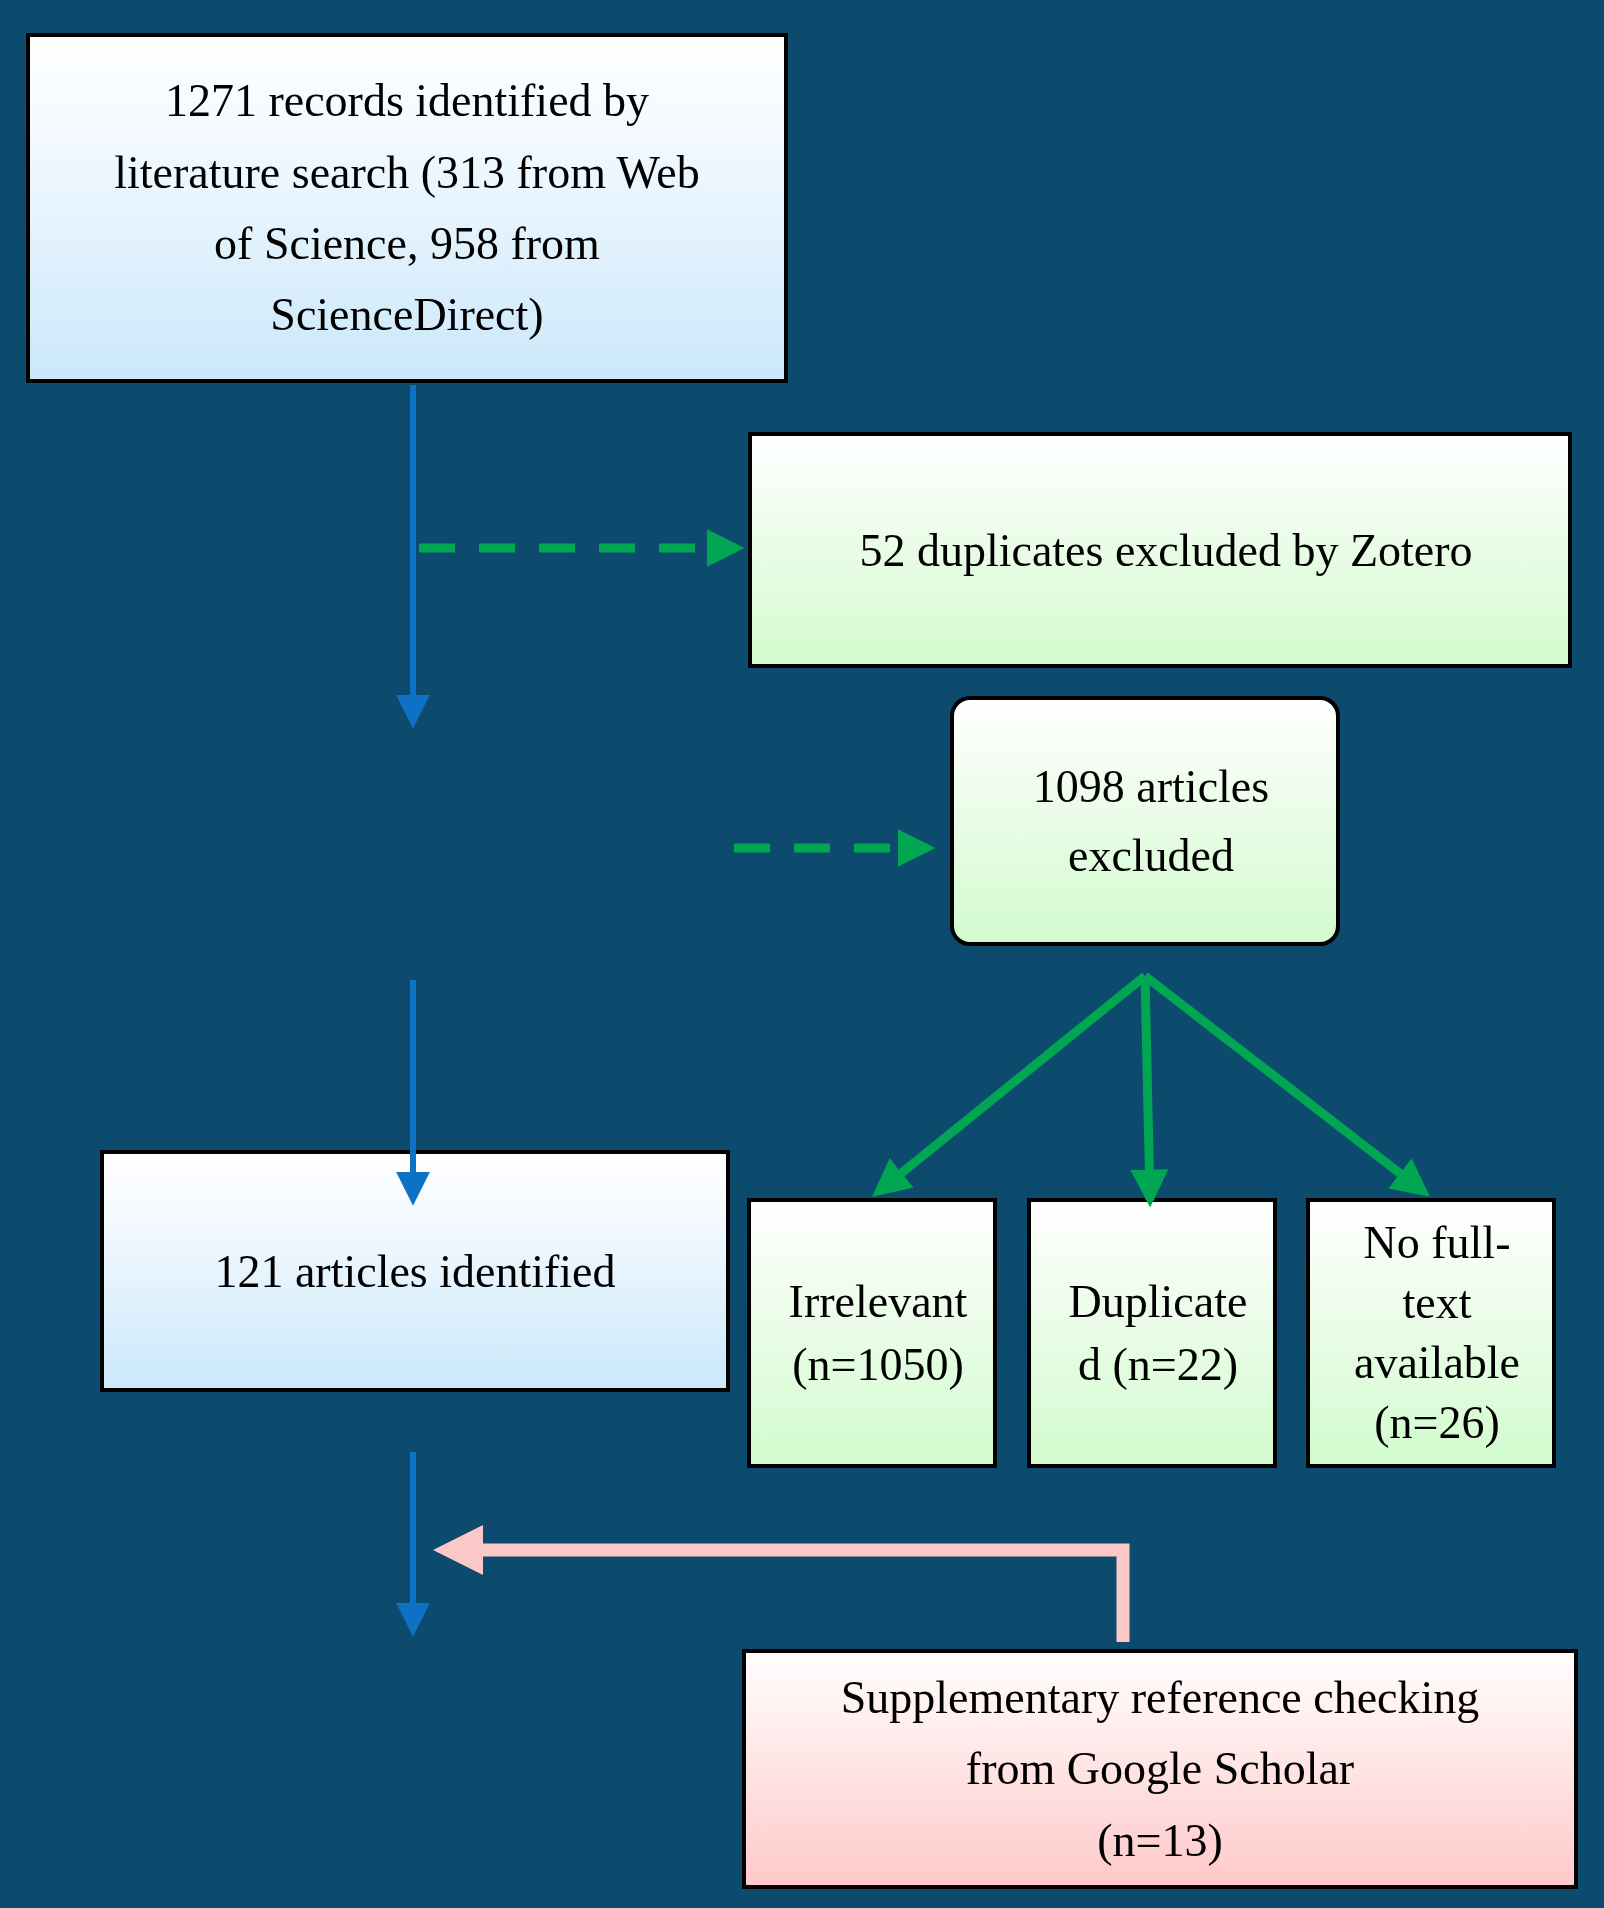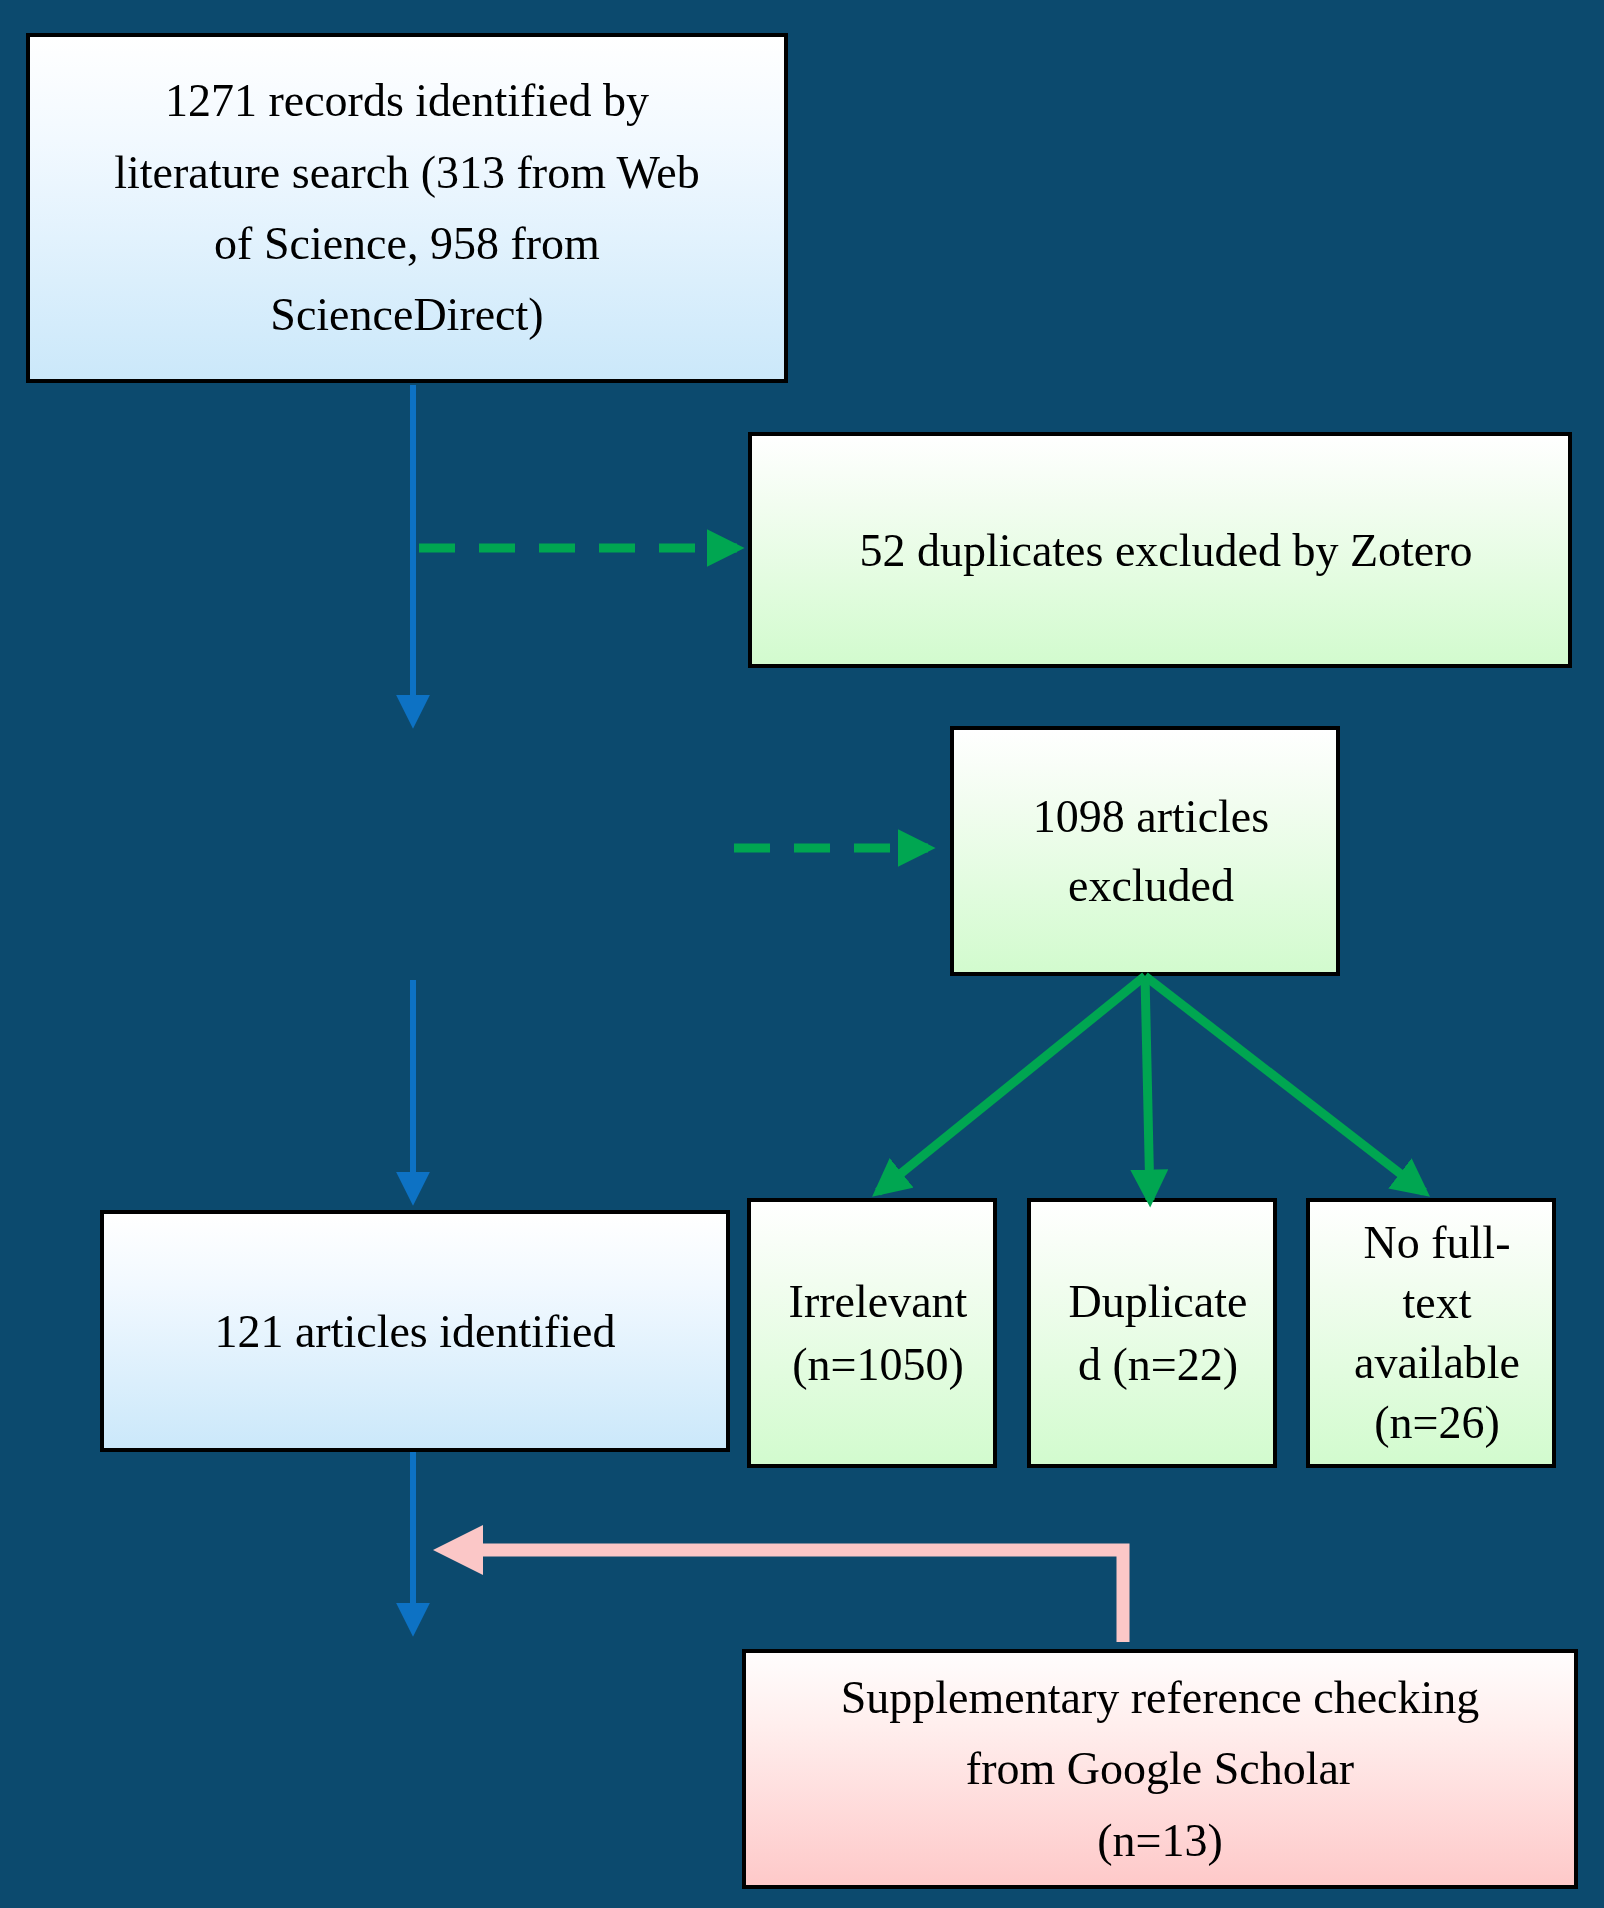--- a/index.html
+++ b/index.html
@@ -23,22 +23,22 @@
     font-size: 46px;
     line-height: 1.5;
   }
   .fill-blue  { background: linear-gradient(180deg, #ffffff 0%, #f2f9ff 30%, #cbe8fa 100%); }
   .fill-green { background: linear-gradient(180deg, #ffffff 0%, #f2fdf0 30%, #d2fbce 100%); padding-left: 12px; }
   .fill-pink  { background: linear-gradient(180deg, #fffdfd 0%, #ffefee 30%, #fec9c9 100%); margin-top: 8px; }
 
   .box-identified   { left: 26px;   top: 33px;   width: 762px; height: 350px; line-height: 1.55; }
   .box-dupes        { left: 748px;  top: 432px;  width: 824px; height: 236px; }
   .box-screened     { left: 100px;  top: 730px;  width: 630px; height: 250px; line-height: 1.55; }
-  .box-excluded     { left: 950px;  top: 726px;  width: 390px; height: 250px; line-height: 1.5; }
-  .box-identified2  { left: 100px;  top: 1210px; width: 630px; height: 242px; }
+  .box-excluded     { left: 950px;  top: 696px;  width: 390px; height: 250px; line-height: 1.5; border-radius: 20px; }
+  .box-identified2  { left: 100px;  top: 1150px; width: 630px; height: 242px; }
   .box-irrelevant   { left: 747px;  top: 1198px; width: 250px; height: 270px; line-height: 1.38; }
   .box-duplicated   { left: 1027px; top: 1198px; width: 250px; height: 270px; line-height: 1.38; }
   .box-nofulltext   { left: 1306px; top: 1198px; width: 250px; height: 270px; line-height: 1.3; }
   .box-included     { left: 100px;  top: 1641px; width: 614px; height: 240px; line-height: 1.55; }
   .box-supplement   { left: 742px;  top: 1641px; width: 836px; height: 240px; line-height: 1.55; }
 
   .arrows {
     position: absolute;
     left: 0; top: 0;
     width: 1604px;

